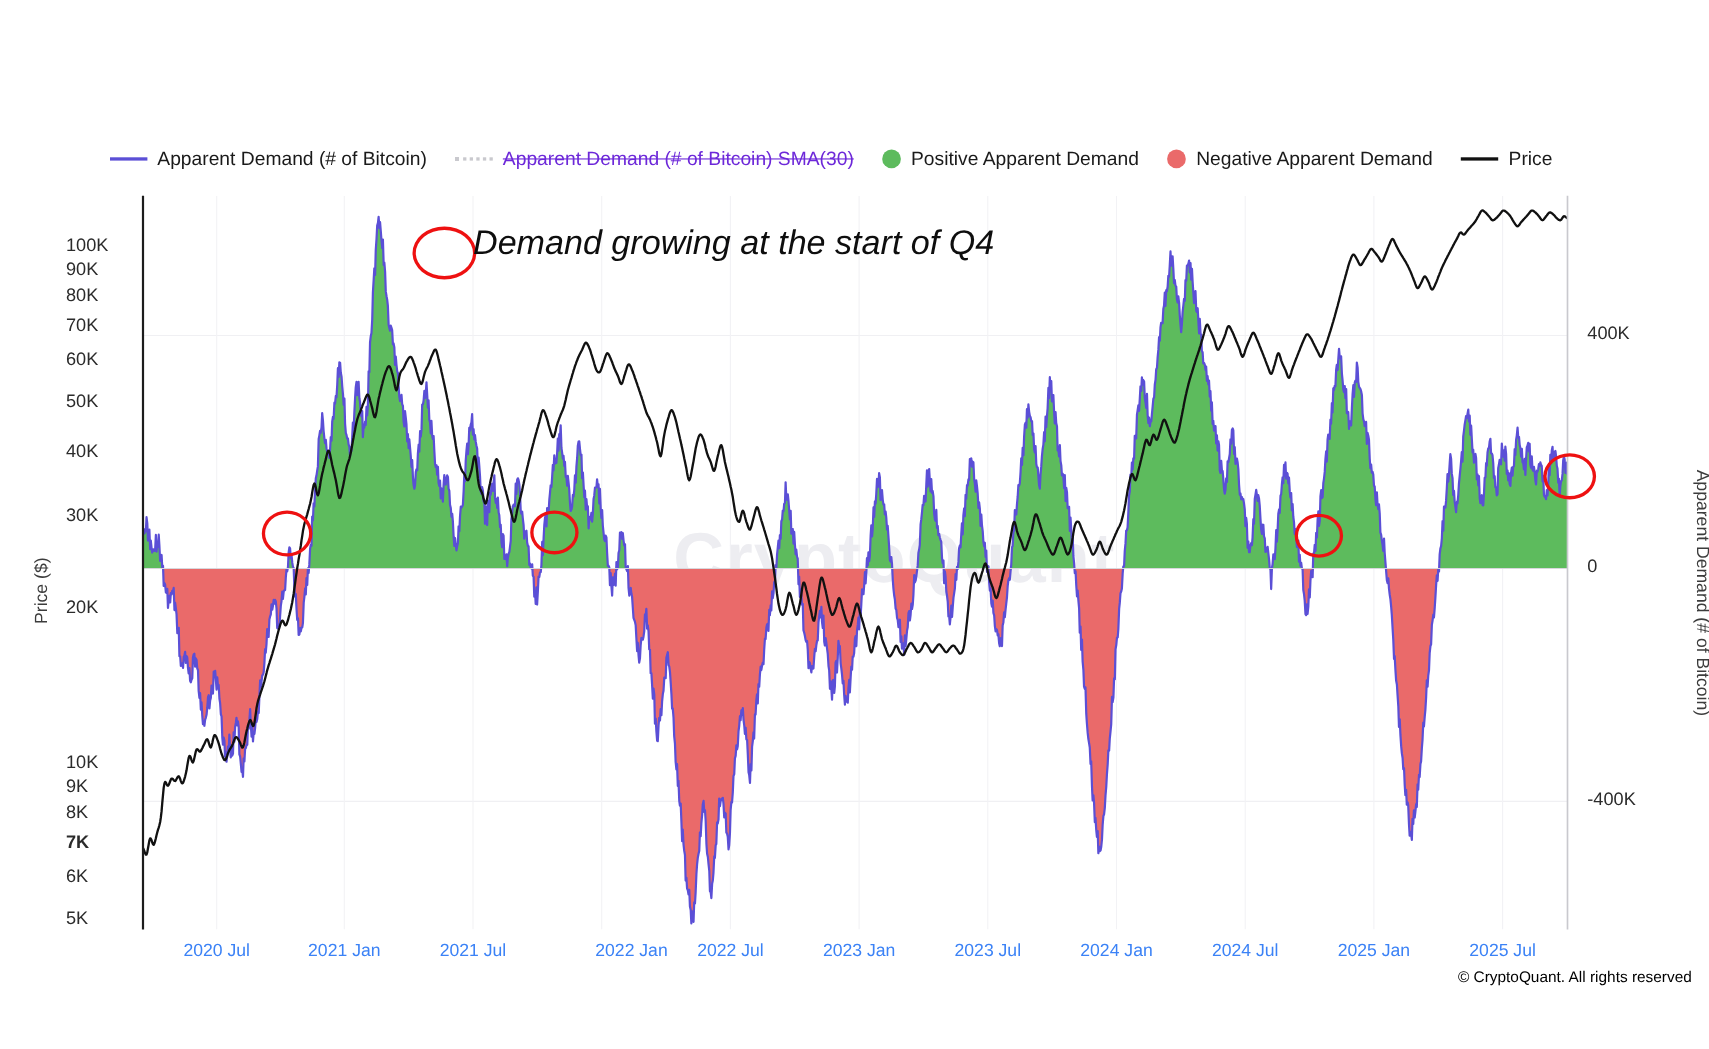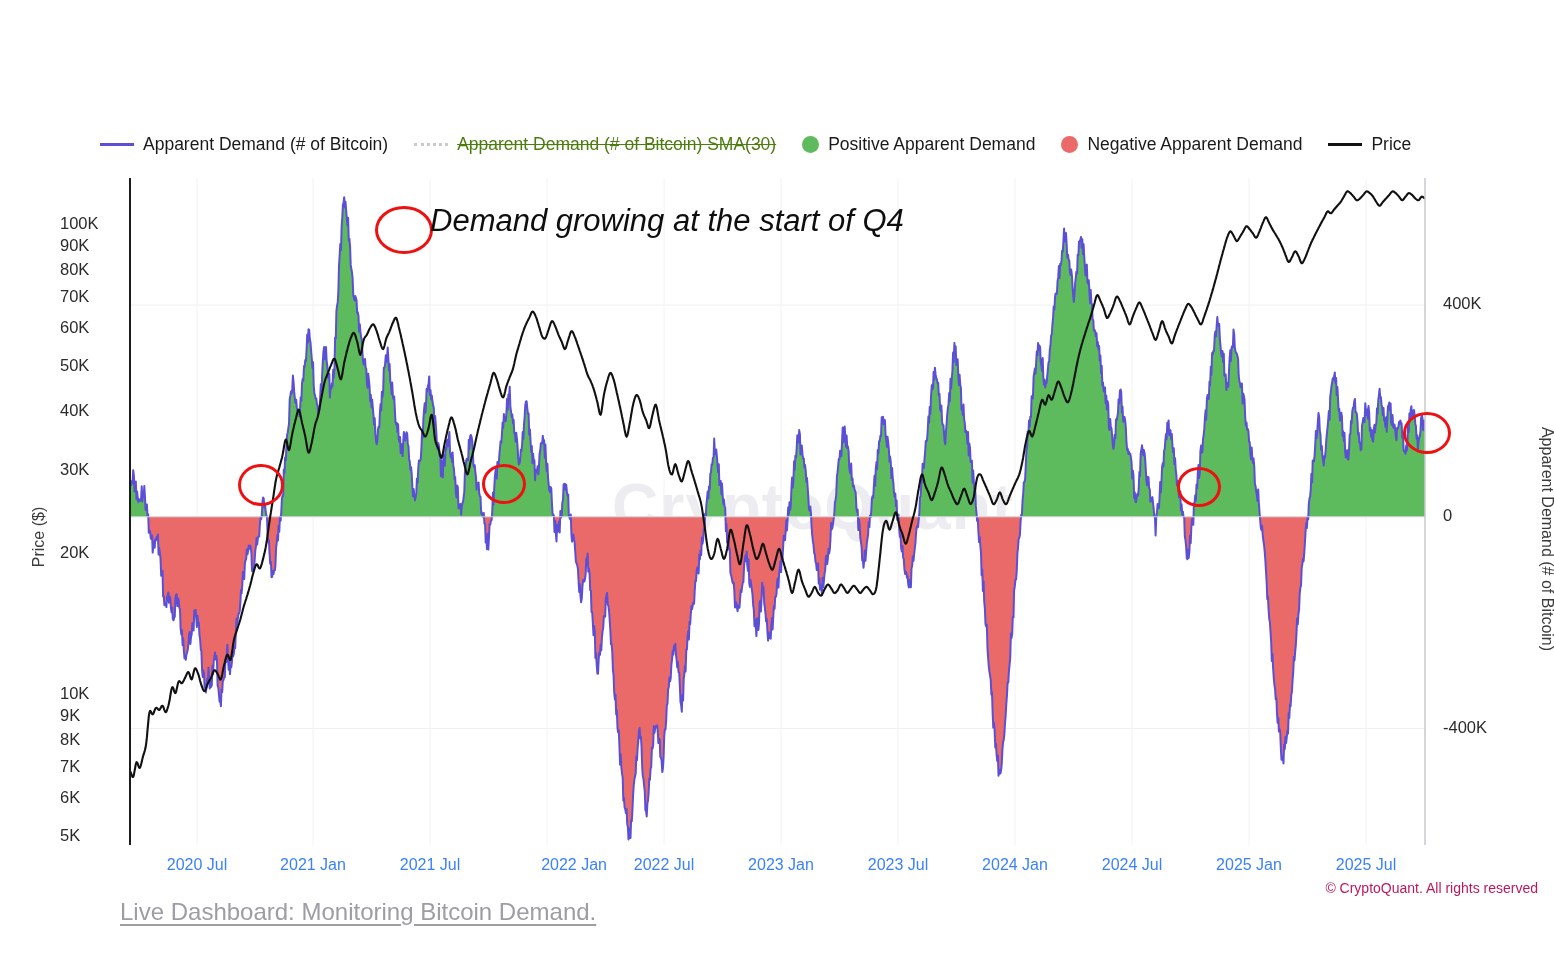--- a/index.html
+++ b/index.html
@@ -12,41 +12,41 @@
   .chart-title{
     position:absolute;left:0;right:0;top:84px;text-align:center;
     font-size:27px;font-weight:bold;color:#111;letter-spacing:-0.2px;
   }
   .legend{
     position:absolute;left:100px;top:134px;width:1360px;
     display:flex;align-items:center;gap:0;
     font-size:17.5px;color:#1a1a1a;
   }
   .legend-item{display:flex;align-items:center;gap:9px;margin-right:26px;white-space:nowrap;}
-  .legend-item.disabled{color:#4d7c0f;text-decoration:line-through;}
+  .legend-item.disabled{color:#6d28d9;text-decoration:line-through;}
   .lg-line{display:inline-block;width:34px;height:0;border-top:3px solid #5b4fd6;}
   .lg-line.black{border-top:3px solid #111;}
   .lg-dash{display:inline-block;width:34px;height:0;border-top:3px dotted #c9c9ce;}
   .lg-dot{display:inline-block;width:17px;height:17px;border-radius:50%;}
   .axis-label{
     position:absolute;font-size:16px;color:#3c3c3c;
     transform-origin:center center;white-space:nowrap;
   }
   #ylabel-left{left:-16px;top:528px;width:110px;text-align:center;transform:rotate(-90deg);}
   #ylabel-right{left:1432px;top:530px;width:230px;text-align:center;transform:rotate(90deg);}
   .tick{position:absolute;font-size:16.5px;color:#2b2b2b;white-space:nowrap;}
   .tick.left{text-align:left;width:60px;}
   .tick.right{text-align:left;width:80px;}
   .tick.x{text-align:center;width:120px;color:#3b82f6;font-size:16px;}
   .footnote{
     position:absolute;left:0;right:0;top:879px;text-align:center;
     font-size:15.5px;color:#6a6a6e;
   }
   .copyright{
-    position:absolute;right:16px;top:880px;font-size:14px;color:#be185d;
+    position:absolute;right:16px;top:880px;font-size:14px;color:#000000;
   }
   .dashboard-link{
     position:absolute;left:120px;top:898px;font-size:24px;color:#9d9da3;
     text-decoration:underline;text-underline-offset:4px;white-space:nowrap;
   }
   .annotation{
     position:absolute;left:430px;top:203px;font-size:31px;color:#0e0e0e;
     white-space:nowrap;
     font-style:italic;
   }
@@ -122,21 +122,21 @@
       <line x1="130" x2="130" y1="178" y2="845" stroke="#1c1c1c" stroke-width="2"></line>
       <line x1="1425" x2="1425" y1="178" y2="845" stroke="#c9c9ce" stroke-width="1.5"></line>
     </svg>
 
   <div class="axis-label" id="ylabel-left">Price ($)</div>
   <div class="axis-label" id="ylabel-right">Apparent Demand (# of Bitcoin)</div>
 
   <div id="ticks-left">
       <div class="tick left" style="left: 60px; top: 825.667px;">5K</div>
       <div class="tick left" style="left: 60px; top: 788.452px;">6K</div>
-      <div class="tick left" style="left: 60px; top: 756.986px;">7K</div>
+      <div class="tick left" style="left: 60px; top: 756.986px; font-weight: bold;">7K</div>
       <div class="tick left" style="left: 60px; top: 729.73px;">8K</div>
       <div class="tick left" style="left: 60px; top: 705.688px;">9K</div>
       <div class="tick left" style="left: 60px; top: 684.181px;">10K</div>
       <div class="tick left" style="left: 60px; top: 542.695px;">20K</div>
       <div class="tick left" style="left: 60px; top: 459.931px;">30K</div>
       <div class="tick left" style="left: 60px; top: 401.209px;">40K</div>
       <div class="tick left" style="left: 60px; top: 355.661px;">50K</div>
       <div class="tick left" style="left: 60px; top: 318.445px;">60K</div>
       <div class="tick left" style="left: 60px; top: 286.98px;">70K</div>
       <div class="tick left" style="left: 60px; top: 259.723px;">80K</div>
@@ -166,15 +166,14 @@
   <div class="annotation">Demand growing at the start of Q4</div>
 
   <div id="markers">
       <div class="marker-circle" style="left: 238px; top: 464px; width: 40px; height: 36px;"></div>
       <div class="marker-circle" style="left: 482px; top: 464px; width: 38px; height: 34px;"></div>
       <div class="marker-circle" style="left: 1177px; top: 467px; width: 38px; height: 34px;"></div>
       <div class="marker-circle" style="left: 1403px; top: 412px; width: 42px; height: 36px;"></div>
     </div>
 
   <div class="copyright">© CryptoQuant. All rights reserved</div>
-  <a class="dashboard-link" href="#">Live Dashboard: Monitoring Bitcoin Demand.</a>
 
 </div>
 
 </body></html>

